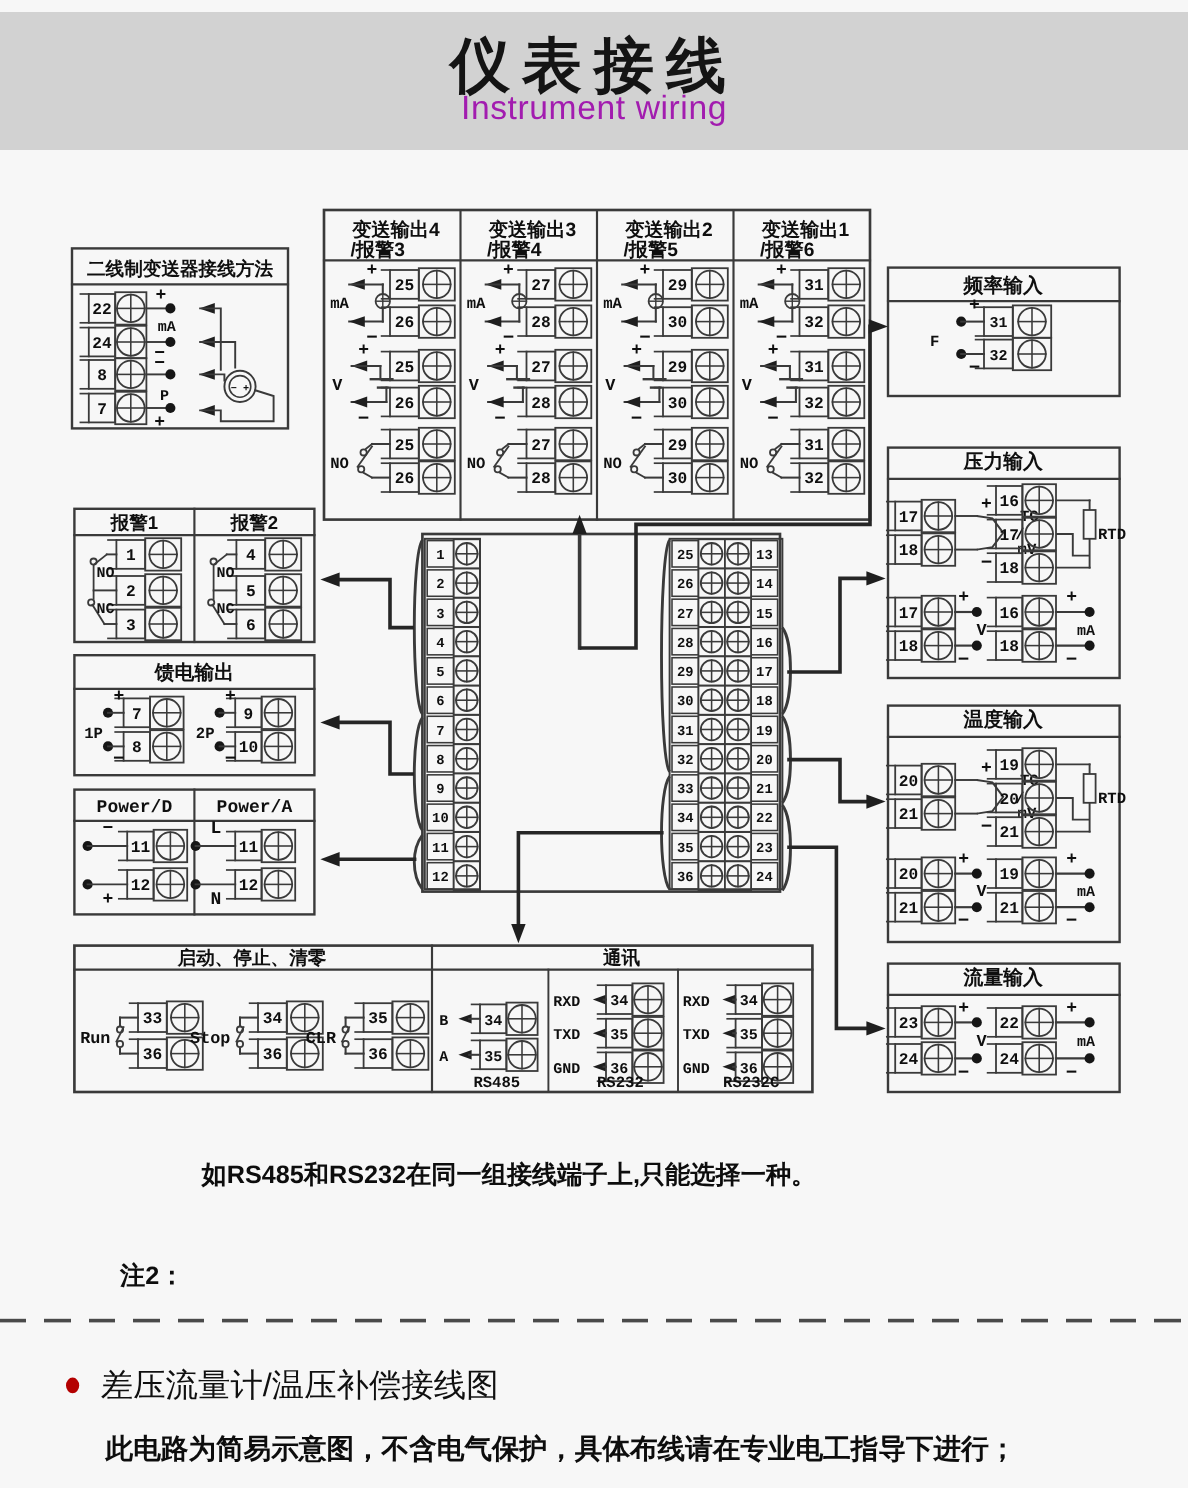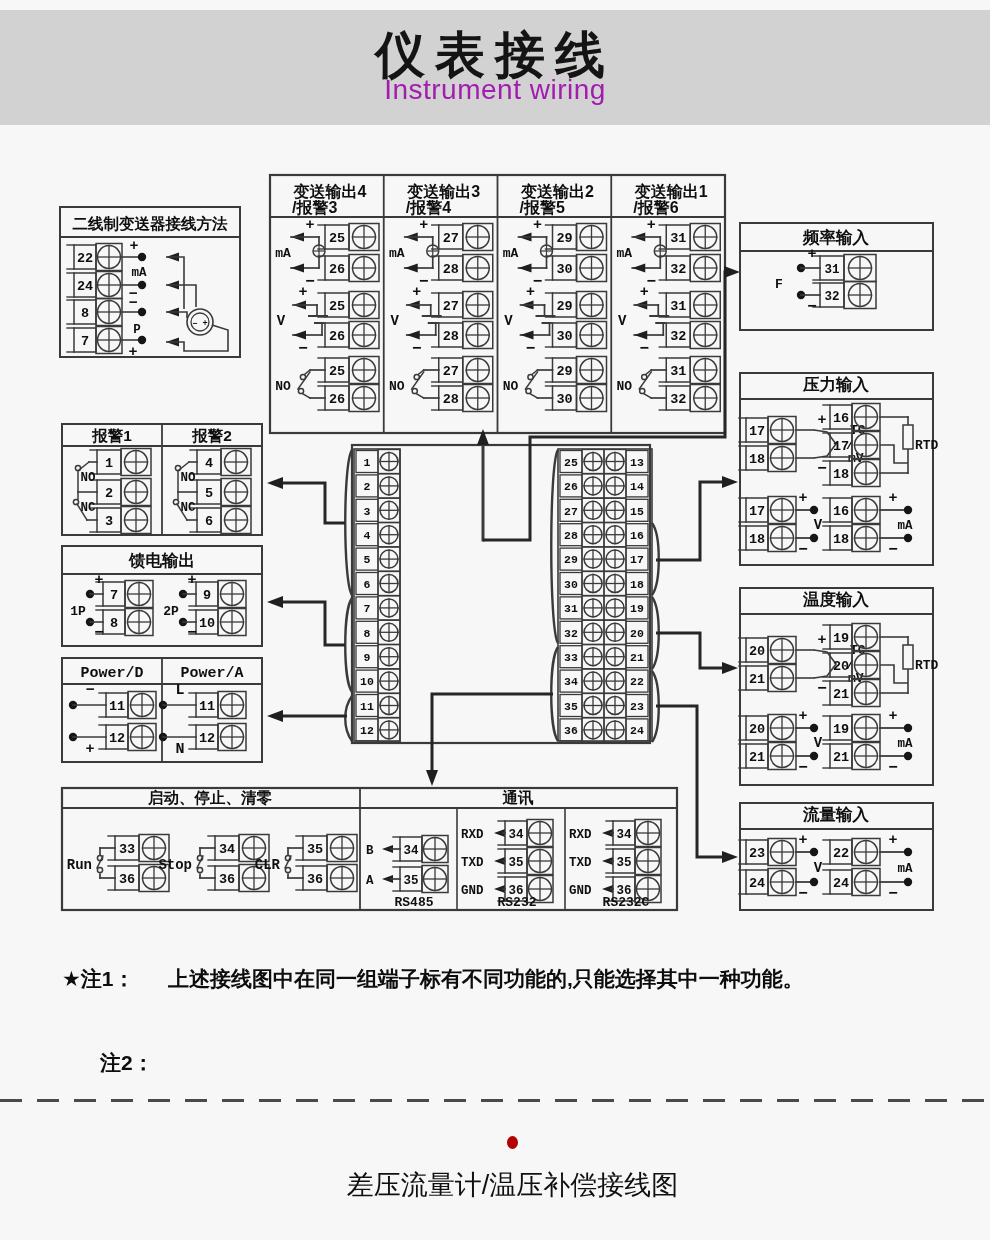--- a/index.html
+++ b/index.html
@@ -24,21 +24,21 @@
   .notes{padding:30px 20px 0 62px;font-weight:bold;font-size:21px;color:#0d0d0d;}
   .note-row{display:flex;align-items:baseline;margin-bottom:22px;}
   .note-label{flex:0 0 106px;white-space:nowrap;}
   .note-label.n2{flex:0 0 68px;margin-left:38px;margin-top:34px;}
   .note-indent{padding-left:106px;}
   .divider{
     margin-top:22px;height:3px;width:990px;
     background:repeating-linear-gradient(90deg,#4a4a4a 0 22px,transparent 22px 37px);
   }
   .footer-sec{padding:34px 20px 0 55px;}
-  .bullet-row{display:flex;align-items:center;gap:18px;flex-direction:column;}
+  .bullet-row{display:flex;align-items:center;gap:18px;}
   .bullet{width:11px;height:13px;border-radius:50%;background:#b40000;flex:0 0 auto;}
   .sec-title{font-size:27px;font-weight:500;color:#101010;}
   .caption{margin-top:20px;padding-left:33px;font-size:23px;font-weight:bold;color:#0d0d0d;}
 </style>
 </head>
 <body>
 
 <header class="band">
   <h1>仪表接线</h1>
   <div class="sub">Instrument wiring</div>
@@ -1525,29 +1525,29 @@
         <polygon points="738,482 722,476 722,488" fill="#1f1f1f"></polygon>
         <path d="M656 633 L700 633 L700 668 L731 668" fill="none" stroke="#262626" stroke-width="3" stroke-linejoin="miter"></path>
         <polygon points="738,668 722,662 722,674" fill="#1f1f1f"></polygon>
         <path d="M656 706 L697 706 L697 857 L731 857" fill="none" stroke="#262626" stroke-width="3" stroke-linejoin="miter"></path>
         <polygon points="738,857 722,851 722,863" fill="#1f1f1f"></polygon>
       </g>
     </svg>
   </div>
 
 <div class="notes">
-  <div class="note-row">
-    <span class="note-label">★注1：</span>
-    <span>上述接线图中在同一组端子标有不同功能的,只能选择其中一种功能。</span>
+  <div class="note-row note-indent">
+    <span>如RS485和RS232在同一组接线端子上,只能选择一种。</span>
   </div>
   <div class="note-row">
     <span class="note-label n2">注2：</span>
   </div>
 </div>
 
 <div class="divider"></div>
 
 <div class="footer-sec">
   <div class="bullet-row">
     <span class="bullet"></span>
     <span class="sec-title">差压流量计/温压补偿接线图</span>
   </div>
+  <div class="caption">此电路为简易示意图，不含电气保护，具体布线请在专业电工指导下进行；</div>
 </div>
 
 </body></html>

